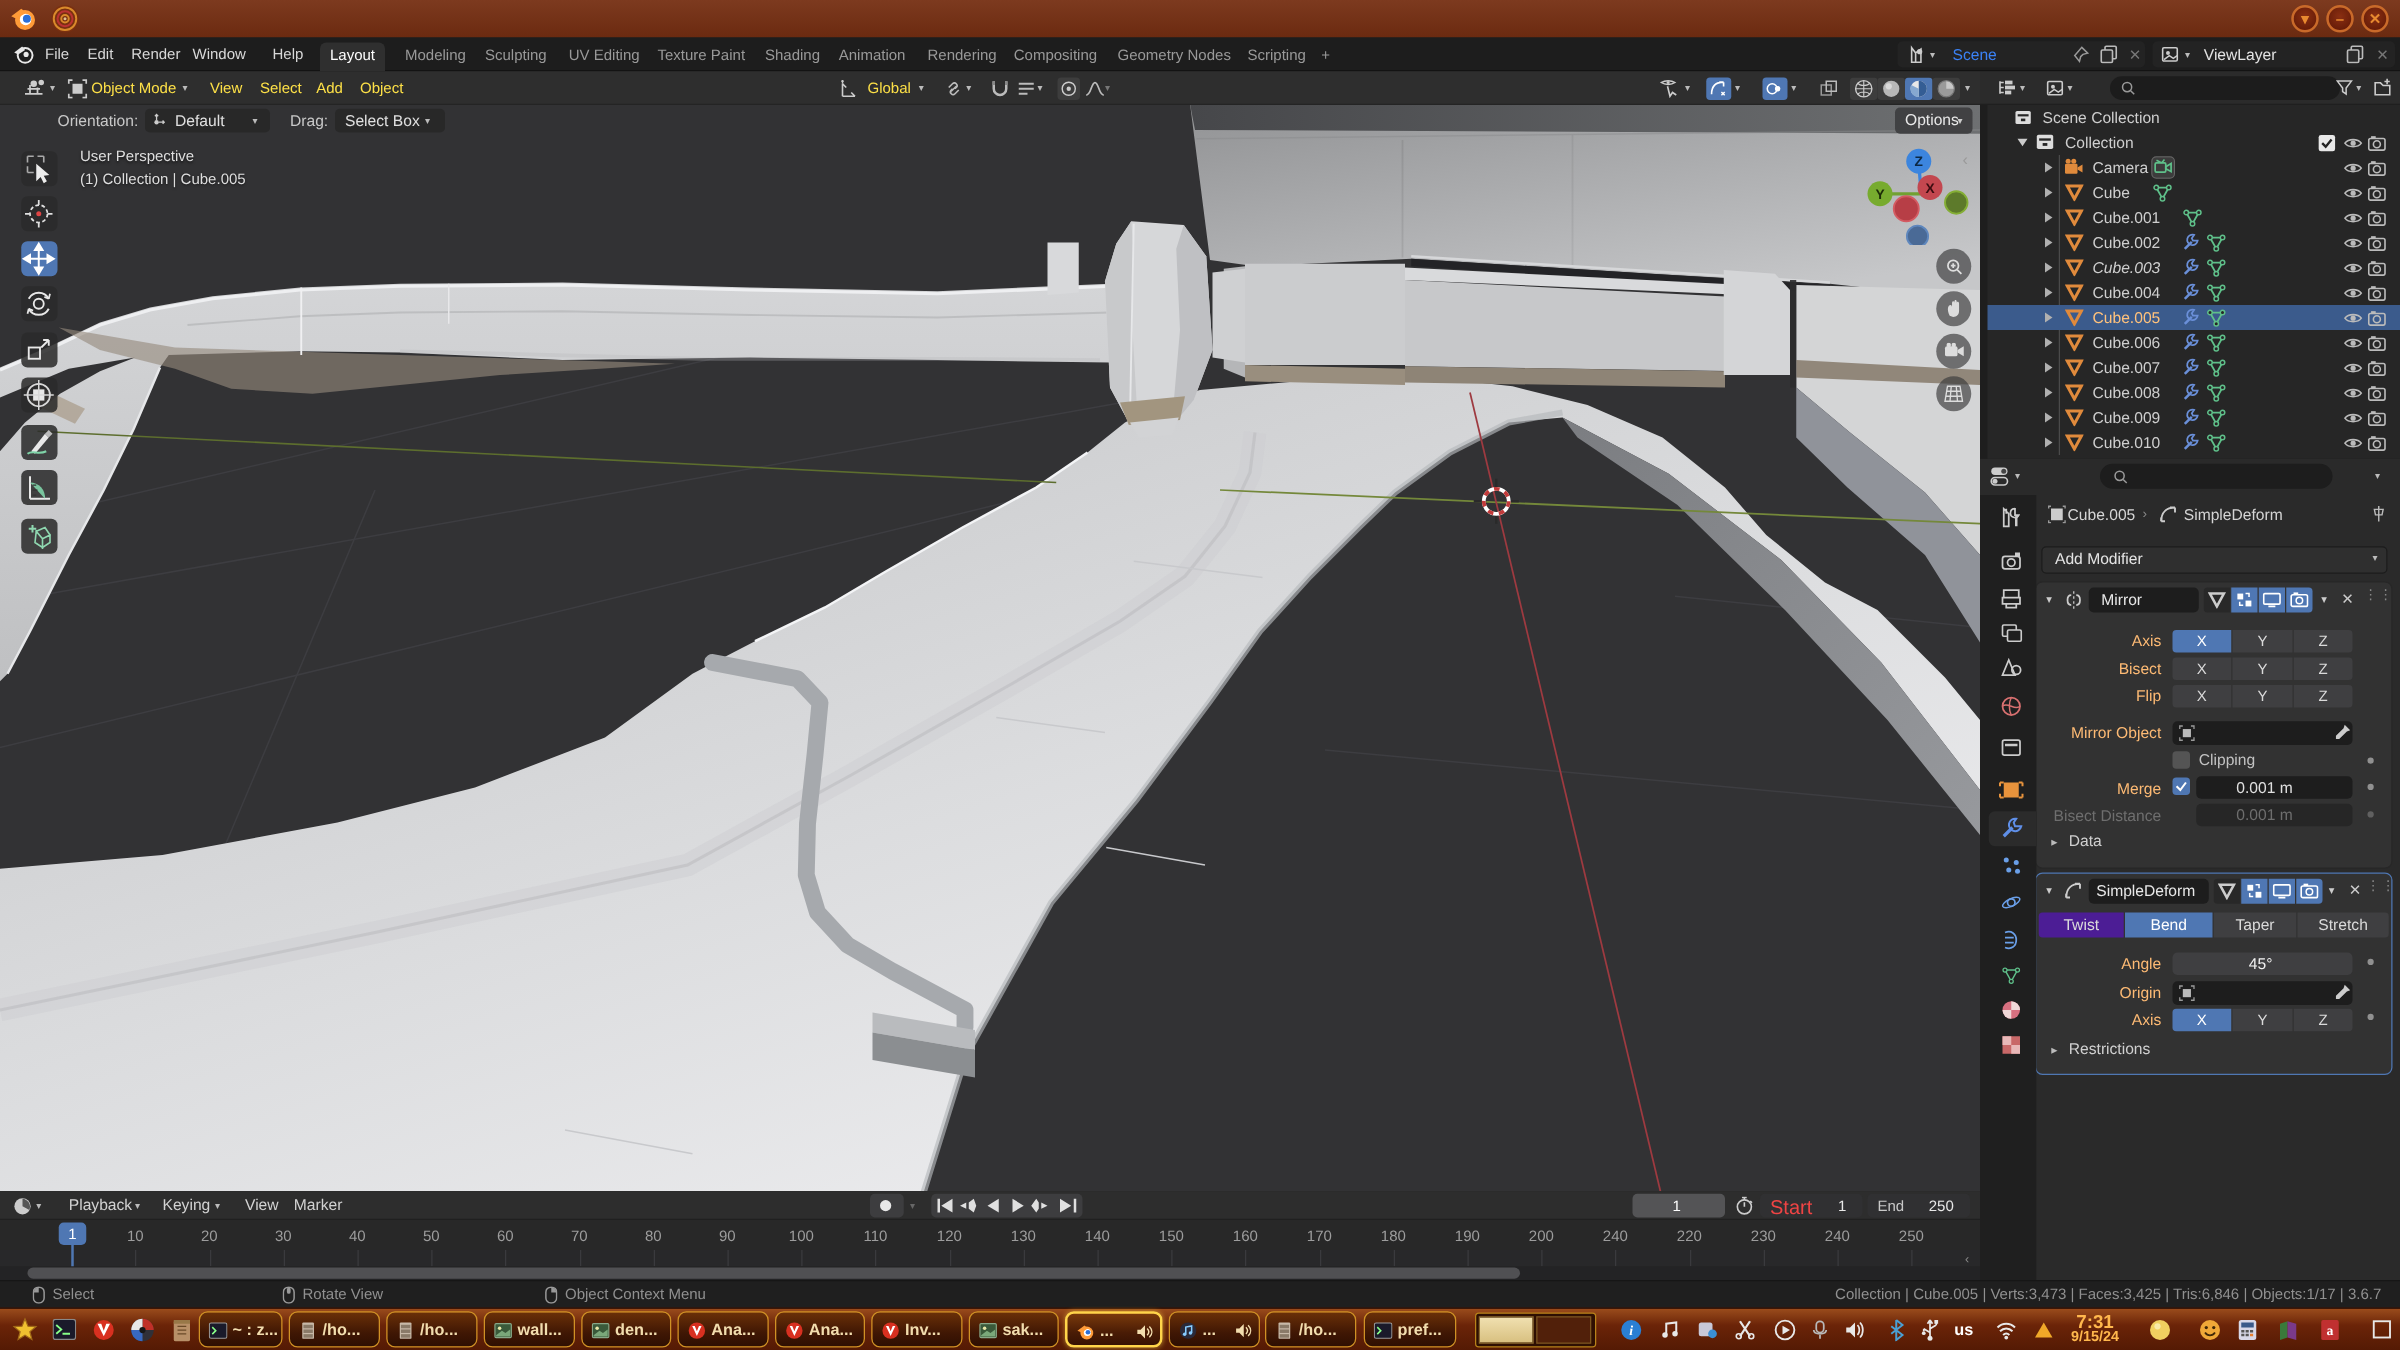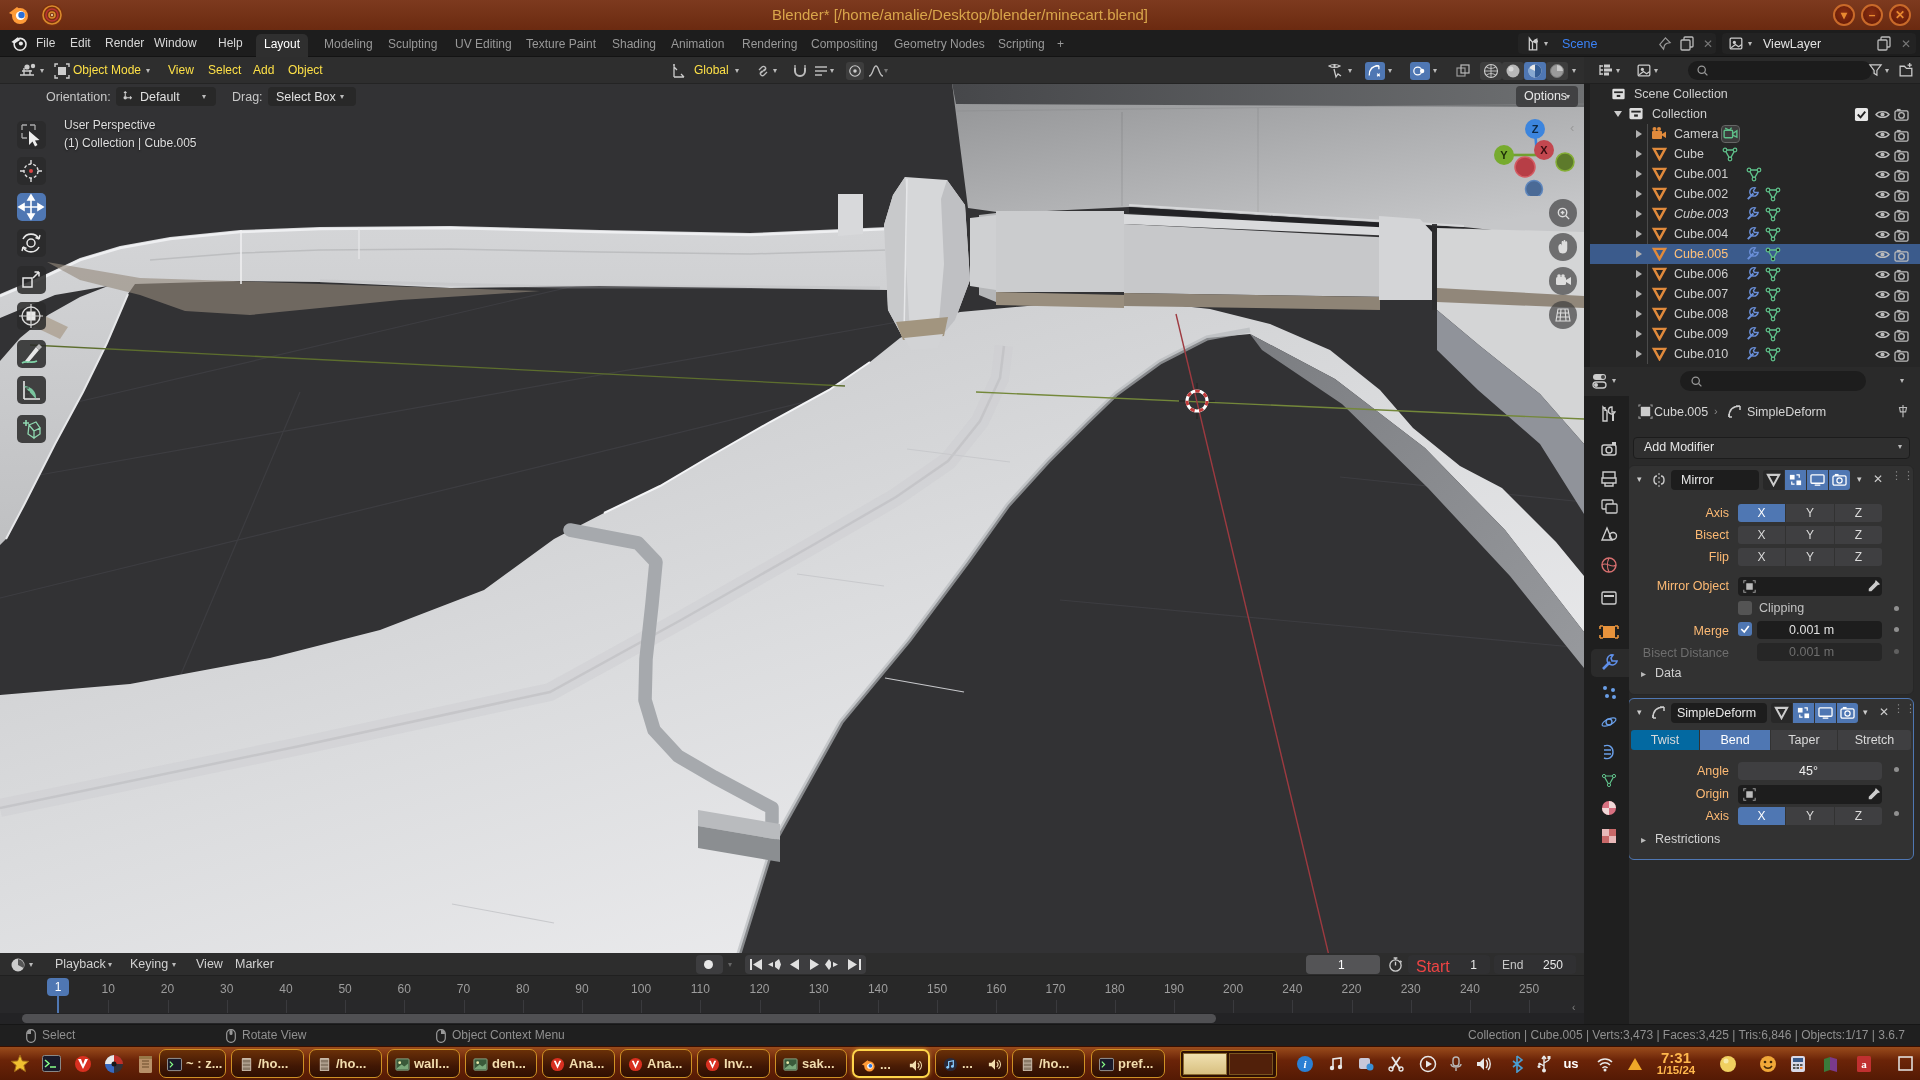--- a/index.html
+++ b/index.html
@@ -67,21 +67,20 @@
         <circle cx="14.5" cy="12" r="3.2" fill="#2a6fd8"></circle>
         <path d="M2 10 L10 4 L14 7 L6 12 Z" fill="#ff9b38"></path>
       </svg>
   <svg class="abs" style="left:40px;top:3px" width="24" height="24" viewBox="0 0 24 24">
         <circle cx="12" cy="12" r="11" fill="#7a3010"></circle>
         <circle cx="12" cy="12" r="9" fill="none" stroke="#d98a2b" stroke-width="1.6"></circle>
         <circle cx="12" cy="12" r="6" fill="none" stroke="#b33" stroke-width="1.6"></circle>
         <circle cx="12" cy="12" r="3" fill="none" stroke="#d98a2b" stroke-width="1.6"></circle>
         <circle cx="12" cy="12" r="1.2" fill="#e0c090"></circle>
       </svg>
-  <div id="titletext" class="abs txt">Blender* [/home/amalie/Desktop/blender/minecart.blend]</div>
   <div class="winbtn abs" style="left:1833px">▾</div>
   <div class="winbtn abs" style="left:1861px">–</div>
   <div class="winbtn abs" style="left:1889px">✕</div>
 </div>
 <div id="menubar" class="abs">
   <svg class="abs" style="left:9px;top:4px" width="19" height="19" viewBox="0 0 24 24">
         <circle cx="14" cy="13" r="7.5" fill="none" stroke="#e8e8e8" stroke-width="2"></circle>
         <circle cx="15" cy="12" r="2.6" fill="#e8e8e8"></circle>
         <path d="M3 10 L11 4 L14 7.5 L7 12 Z" fill="#e8e8e8"></path>
       </svg>
@@ -973,21 +972,21 @@
           <path d="M5 13 L11 13" stroke="#fff" stroke-width="1.4"></path>
         </svg>
     <svg class="abs" style="left:211px;top:7px" width="15" height="14" viewBox="0 0 16 15">
           <rect x="1" y="3" width="14" height="10" rx="1.5" fill="none" stroke="#fff" stroke-width="1.4"></rect>
           <circle cx="8" cy="8" r="2.8" fill="none" stroke="#fff" stroke-width="1.3"></circle>
           <rect x="3" y="1" width="4" height="2" fill="#fff"></rect>
         </svg>
     <div class="abs txt" style="left:234px;top:8px;font-size:9px;color:#ccc">▾</div>
     <div class="abs txt" style="left:250px;top:6px;font-size:12px;color:#ccc">✕</div>
     <div class="abs txt" style="left:264px;top:3px;font-size:11px;color:#888;letter-spacing:1px">⋮⋮</div>
-    <div class="abs" style="left:2px;top:31px;width:68px;height:20px;background:#0369a1;border-radius:3px 0 0 3px;color:#dadada;font-size:12.5px;text-align:center;line-height:20px">Twist</div>
+    <div class="abs" style="left:2px;top:31px;width:68px;height:20px;background:#4c1d95;border-radius:3px 0 0 3px;color:#dadada;font-size:12.5px;text-align:center;line-height:20px">Twist</div>
     <div class="abs" style="left:71px;top:31px;width:70px;height:20px;background:#4f77b3;color:#fff;font-size:12.5px;text-align:center;line-height:20px">Bend</div>
     <div class="abs" style="left:142px;top:31px;width:66px;height:20px;background:#3f3f41;color:#dadada;font-size:12.5px;text-align:center;line-height:20px">Taper</div>
     <div class="abs" style="left:209px;top:31px;width:73px;height:20px;background:#3f3f41;border-radius:0 3px 3px 0;color:#dadada;font-size:12.5px;text-align:center;line-height:20px">Stretch</div>
     <div class="plabel txt" style="left:0px;top:65px;width:100px">Angle</div>
     <div class="abs field" style="left:109px;top:63px;width:144px;height:18px;background:#3f3f41"></div>
     <div class="abs txt" style="left:170px;top:65px;font-size:12.5px;color:#f0f0f0">45°</div>
     <div class="plabel txt" style="left:0px;top:88px;width:100px">Origin</div>
     <div class="abs field" style="left:109px;top:86px;width:144px;height:19px"></div>
     <svg class="abs" style="left:114px;top:89px" width="13" height="13" viewBox="0 0 16 16">
           <rect x="4" y="4" width="8" height="8" fill="#bbb"></rect>
@@ -1415,16 +1414,16 @@
         </svg>
         <svg class="abs" style="left:1855px;top:8px" width="18" height="18" viewBox="0 0 18 18">
           <rect x="2" y="1" width="14" height="16" rx="1.5" fill="#c03030"></rect>
           <text x="9" y="13" font-size="11" fill="#fff" text-anchor="middle" font-weight="bold" font-family="Liberation Serif">a</text>
         </svg>
         <svg class="abs" style="left:1897px;top:8px" width="18" height="18" viewBox="0 0 18 18">
           <rect x="2" y="2" width="13" height="13" fill="none" stroke="#e8e8e8" stroke-width="1.5"></rect>
         </svg>
       </div>
   <div class="abs txt" style="left:1676px;top:2px;font-size:15px;font-weight:bold;color:#ffb84d;transform:translateX(-50%)">7:31</div>
-  <div class="abs txt" style="left:1676px;top:17px;font-size:11.5px;font-weight:bold;color:#ffb84d;transform:translateX(-50%)">1/15/24</div>
+  <div class="abs txt" style="left:1676px;top:17px;font-size:11.5px;font-weight:bold;color:#ffb84d;transform:translateX(-50%)">9/15/24</div>
 </div>
 
 </div>
 
 </body></html>

